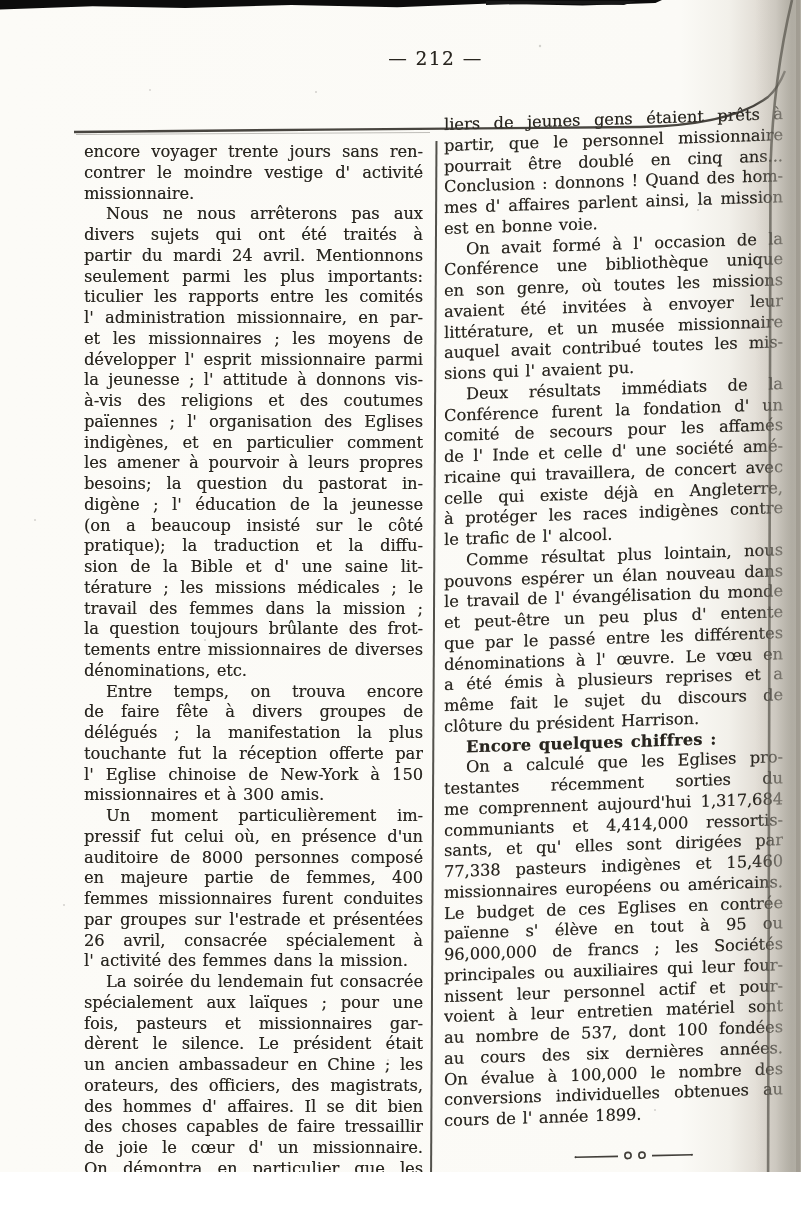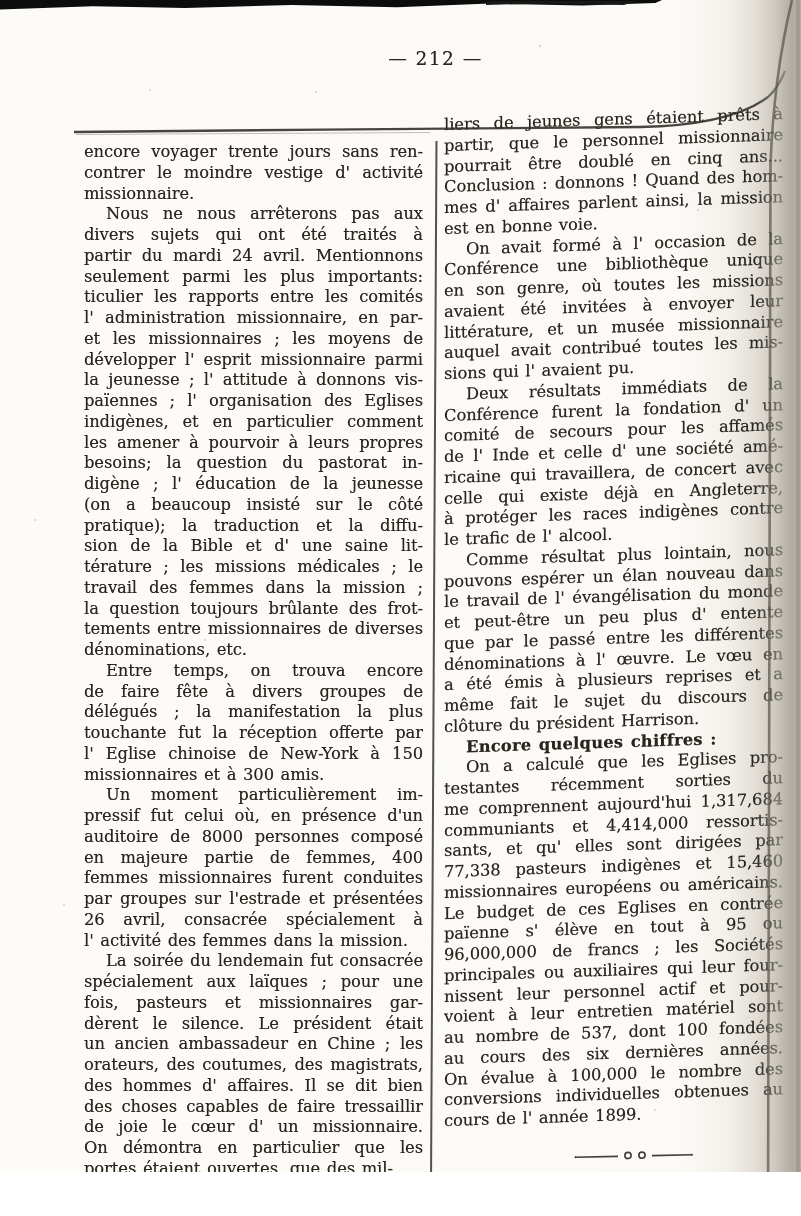--- a/index.html
+++ b/index.html
@@ -89,20 +89,21 @@
       <div class="para">
         <div class="line indent">Nous ne nous arrêterons pas aux</div>
         <div class="line">divers sujets qui ont été traités à</div>
         <div class="line">partir du mardi 24 avril. Mentionnons</div>
         <div class="line">seulement parmi les plus importants:</div>
         <div class="line">ticulier les rapports entre les comités</div>
         <div class="line">l' administration missionnaire, en par-</div>
         <div class="line">et les missionnaires ; les moyens de</div>
         <div class="line">développer l' esprit missionnaire parmi</div>
         <div class="line">la jeunesse ; l' attitude à donnons vis-</div>
+        <div class="line">à-vis des religions et des coutumes</div>
         <div class="line">païennes ; l' organisation des Eglises</div>
         <div class="line">indigènes, et en particulier comment</div>
         <div class="line">les amener à pourvoir à leurs propres</div>
         <div class="line">besoins; la question du pastorat in-</div>
         <div class="line">digène ; l' éducation de la jeunesse</div>
         <div class="line">(on a beaucoup insisté sur le côté</div>
         <div class="line">pratique); la traduction et la diffu-</div>
         <div class="line">sion de la Bible et d' une saine lit-</div>
         <div class="line">térature ; les missions médicales ; le</div>
         <div class="line">travail des femmes dans la mission ;</div>
@@ -127,21 +128,21 @@
         <div class="line">par groupes sur l'estrade et présentées</div>
         <div class="line">26 avril, consacrée spécialement à</div>
         <div class="line last">l' activité des femmes dans la mission.</div>
       </div>
       <div class="para">
         <div class="line indent">La soirée du lendemain fut consacrée</div>
         <div class="line">spécialement aux laïques ; pour une</div>
         <div class="line">fois, pasteurs et missionnaires gar-</div>
         <div class="line">dèrent le silence. Le président était</div>
         <div class="line">un ancien ambassadeur en Chine ; les</div>
-        <div class="line">orateurs, des coutumes, des magistrats,</div>
+        <div class="line">orateurs, des officiers, des magistrats,</div>
         <div class="line">des hommes d' affaires. Il se dit bien</div>
         <div class="line">des choses capables de faire tressaillir</div>
         <div class="line">de joie le cœur d' un missionnaire.</div>
         <div class="line">On démontra en particulier que les</div>
         <div class="line last">portes étaient ouvertes, que des mil-</div>
       </div>
     </div>
   <div class="divider"></div>
   <div class="col col-right">
       <div class="para">

